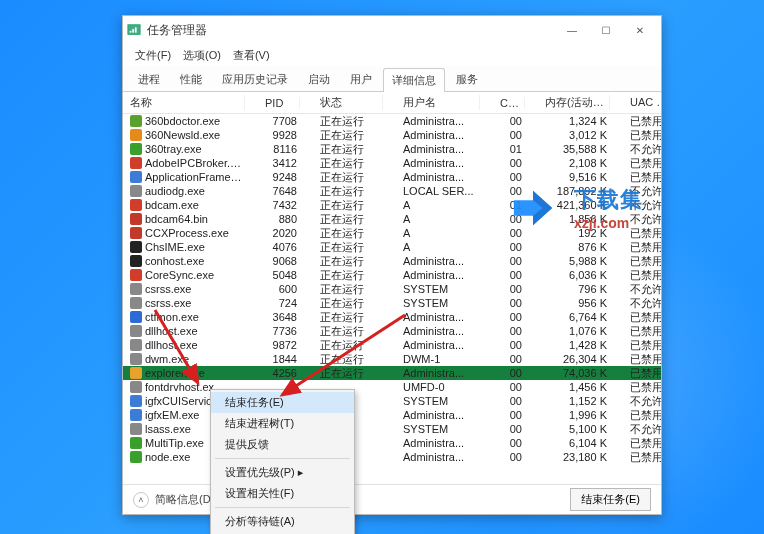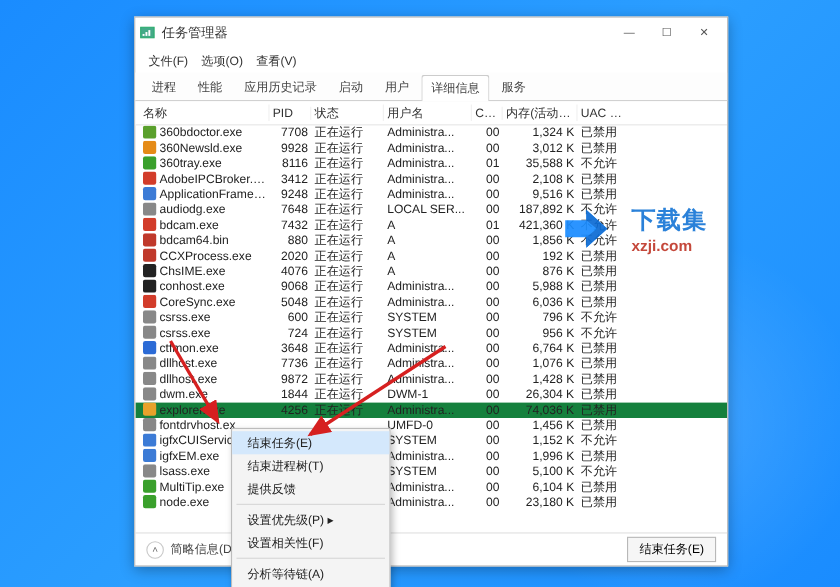--- a/index.html
+++ b/index.html
@@ -31,21 +31,21 @@
   .winbtn { width: 34px; height: 20px; display: flex; align-items: center; justify-content: center; color: #555; font-size: 10px; }
   .menubar { height: 22px; display: flex; align-items: center; padding: 0 8px; gap: 4px; color: #333; }
   .menubar span { padding: 2px 4px; }
   .tabs { height: 26px; display: flex; align-items: flex-end; border-bottom: 1px solid #ccc; padding: 0 6px; gap: 2px; background: #fdfdfd; }
   .tab { padding: 4px 8px; font-size: 11px; color: #444; border: 1px solid transparent; border-bottom: none; }
   .tab.active { background: #fff; border-color: #ccc; position: relative; top: 1px; border-radius: 3px 3px 0 0; }
   .content { flex: 1; overflow: hidden; display: flex; flex-direction: column; }
   .hdr-row, .row {
     display: grid;
     grid-template-columns: 118px 38px 66px 80px 28px 68px 44px;
-    align-items: center; padding: 0 4px;
+    align-items: center; padding: 0 4px; gap: 17px;
   }
   .hdr-row { height: 22px; background: #fff; border-bottom: 1px solid #e6e6e6; color: #333; font-size: 11px; }
   .hdr-row > div { padding: 0 3px; white-space: nowrap; overflow: hidden; text-overflow: ellipsis; border-right: 1px solid #f0f0f0; }
   .hdr-row > div:last-child { border-right: none; }
   .rows { flex: 1; overflow: hidden; }
   .row { height: 14px; font-size: 11px; line-height: 14px; }
   .row > div { padding: 0 3px; white-space: nowrap; overflow: hidden; text-overflow: ellipsis; }
   .row .num { text-align: right; }
   .row.selected { background: #15803d; }
   .ic { width: 12px; height: 12px; display: inline-block; vertical-align: -2px; margin-right: 3px; background: #888; border-radius: 2px; }

